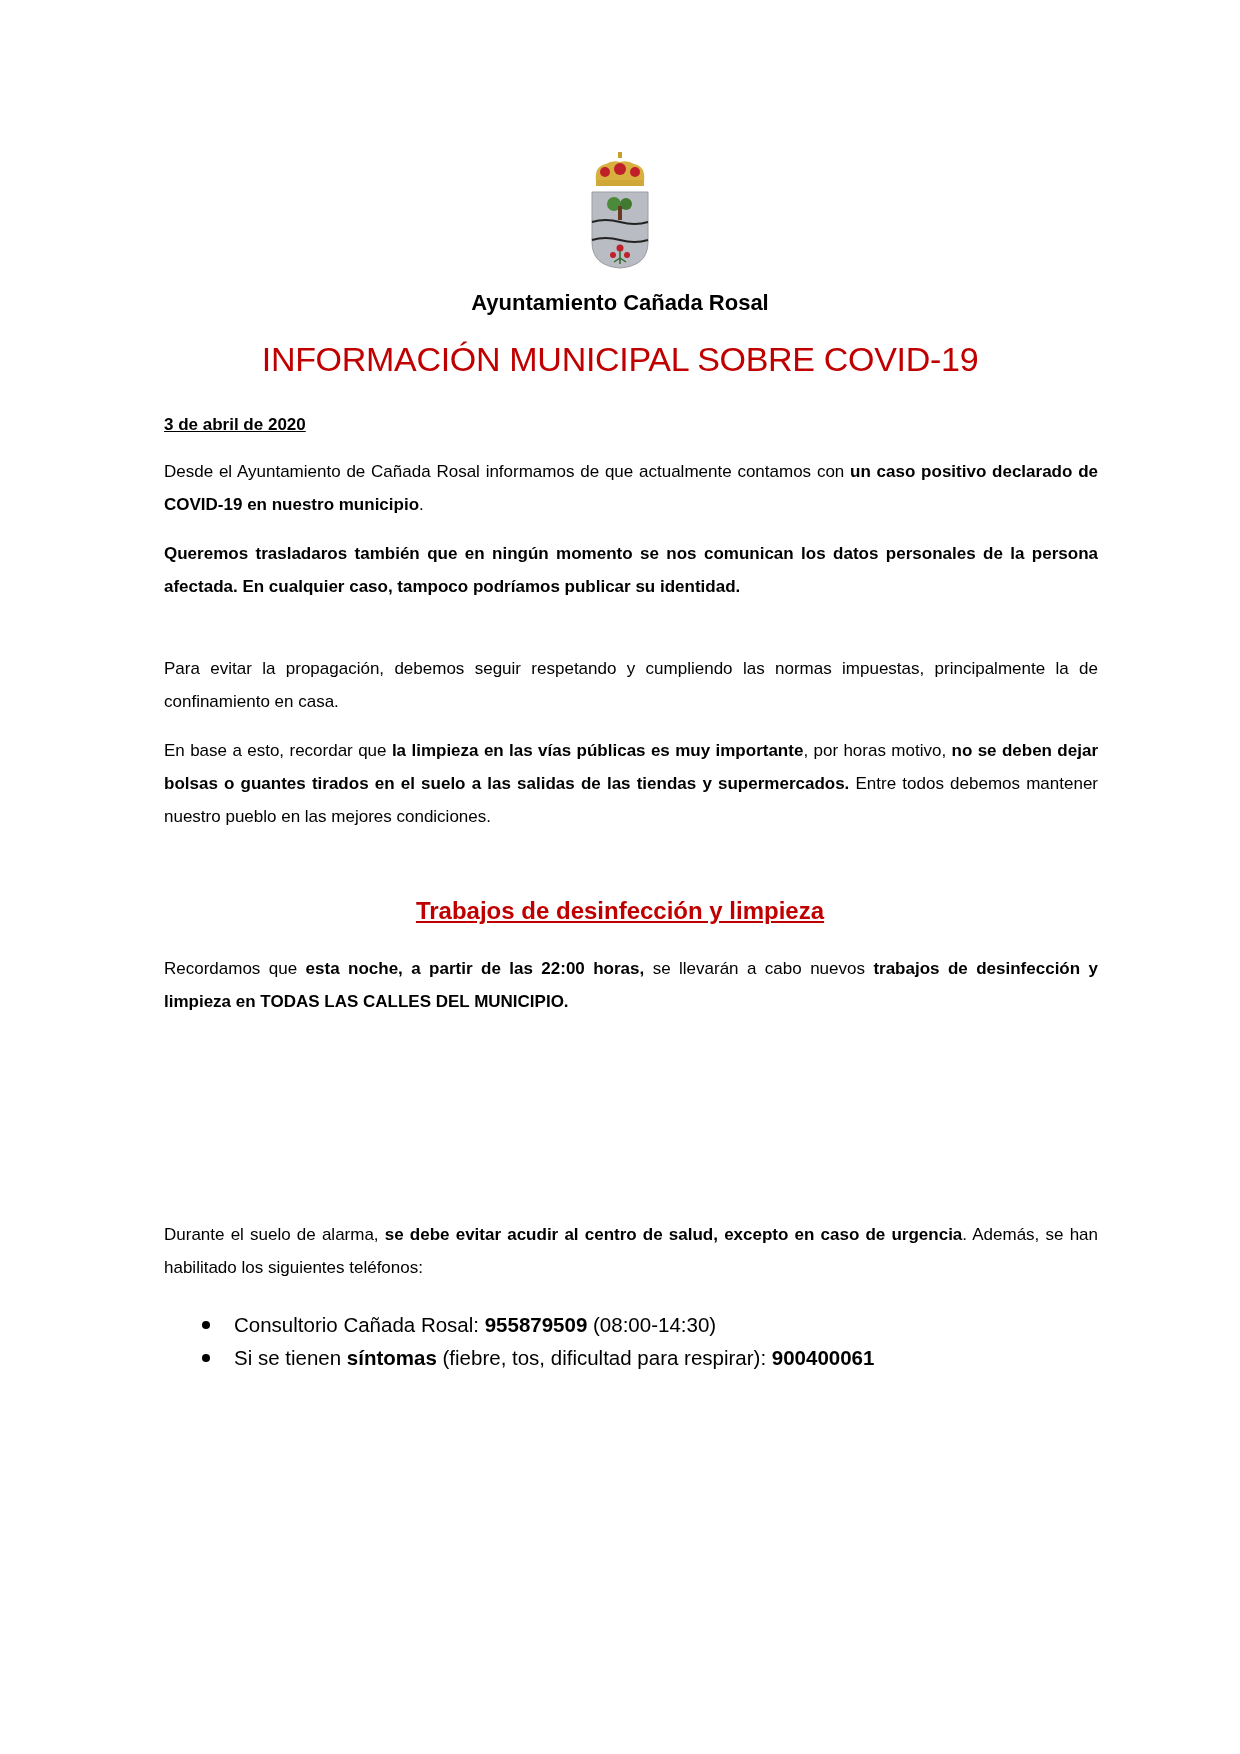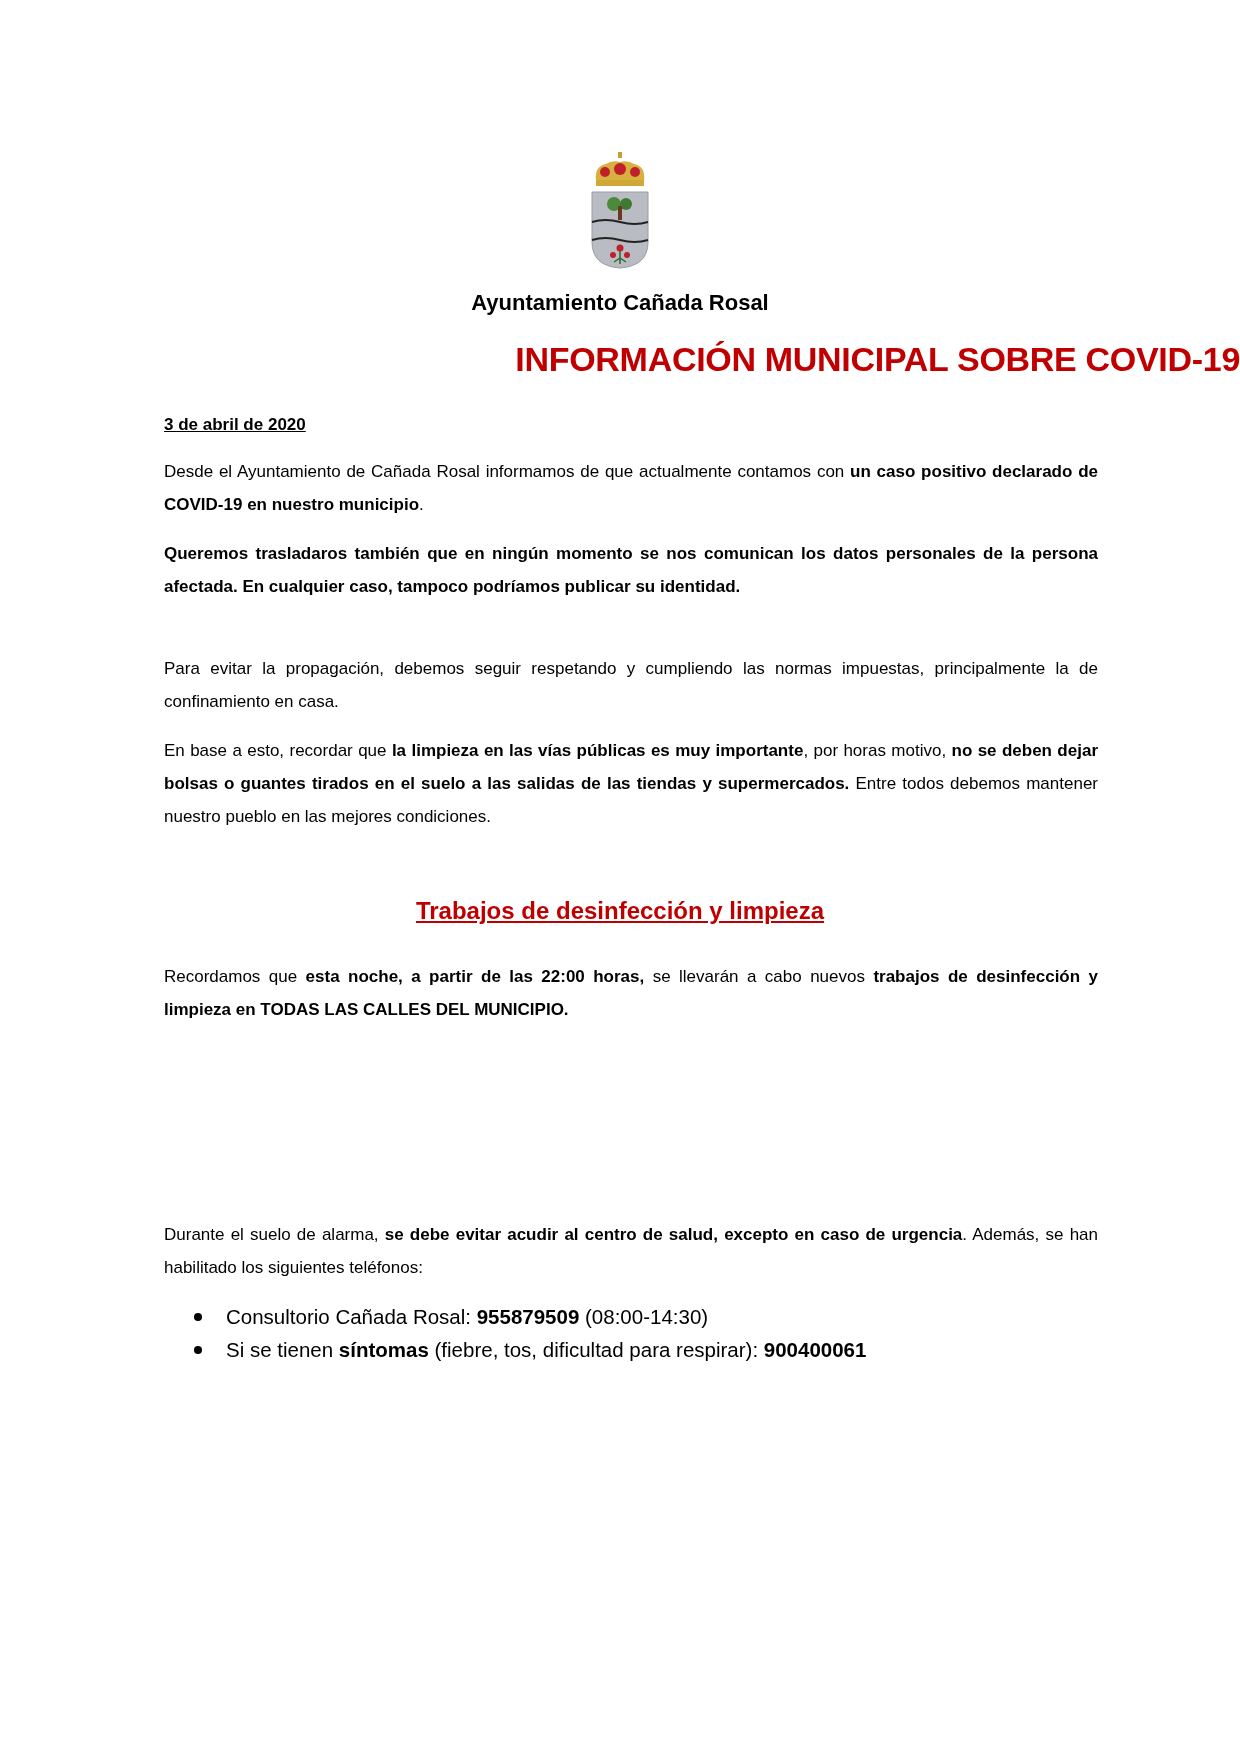--- a/index.html
+++ b/index.html
@@ -2,38 +2,38 @@
 <html><head>
 <meta charset="utf-8">
 <style>
   html, body { margin: 0; padding: 0; background: #ffffff; }
   body { width: 1240px; height: 1754px; position: relative; overflow: hidden;
          font-family: "Liberation Sans", sans-serif; color: #000; }
   .page { position: absolute; left: 0; top: 0; width: 1240px; height: 1754px; }
   .crest { position: absolute; left: 590px; top: 152px; width: 60px; height: 118px; }
   .org { position: absolute; top: 290px; left: 0; width: 1240px; text-align: center;
          font-weight: bold; font-size: 22px; }
-  .title { position: absolute; top: 340px; left: 0; width: 1240px; text-align: right;
-           font-weight: bold; font-size: 34px; color: #c00000; letter-spacing: -0.3px; }
+  .title { position: absolute; top: 340px; left: 0; width: 1240px; text-align: center;
+           font-weight: normal; font-size: 34px; color: #c00000; letter-spacing: -0.3px; }
   .content { position: absolute; left: 164px; width: 934px; font-size: 17px; line-height: 33px; }
   .date { top: 408px; font-weight: bold; text-decoration: underline; }
   p { margin: 0; text-align: justify; }
   b { font-weight: bold; }
   .p1 { position: absolute; top: 455px; }
   .p2 { position: absolute; top: 537px; }
   .p3 { position: absolute; top: 652px; }
   .p4 { position: absolute; top: 734px; }
   .h2 { position: absolute; left: 0; width: 1240px; text-align: center; font-weight: bold;
         font-size: 24px; color: #c00000; text-decoration: underline; }
   .h2a { top: 897px; }
-  .p5 { position: absolute; top: 952px; margin-top: 8px; }
+  .p5 { position: absolute; top: 952px; }
   .p6 { position: absolute; top: 1034px; }
   .h2b { top: 1163px; }
   .p7 { position: absolute; top: 1218px; }
-  .list { position: absolute; top: 1300px; left: 190px; width: 900px; margin: 0; padding: 0;
+  .list { position: absolute; top: 1300px; left: 190px; width: 900px; margin: 8px; padding: 0;
           list-style: none; font-size: 20.5px; line-height: 33px; }
   .list li { position: relative; padding-left: 36px; }
   .list li::before { content: ""; position: absolute; left: 4px; top: 13px; width: 8px; height: 8px;
                      border-radius: 50%; background: #000; }
 </style>
 </head>
 <body>
 
 <div class="page">
 

